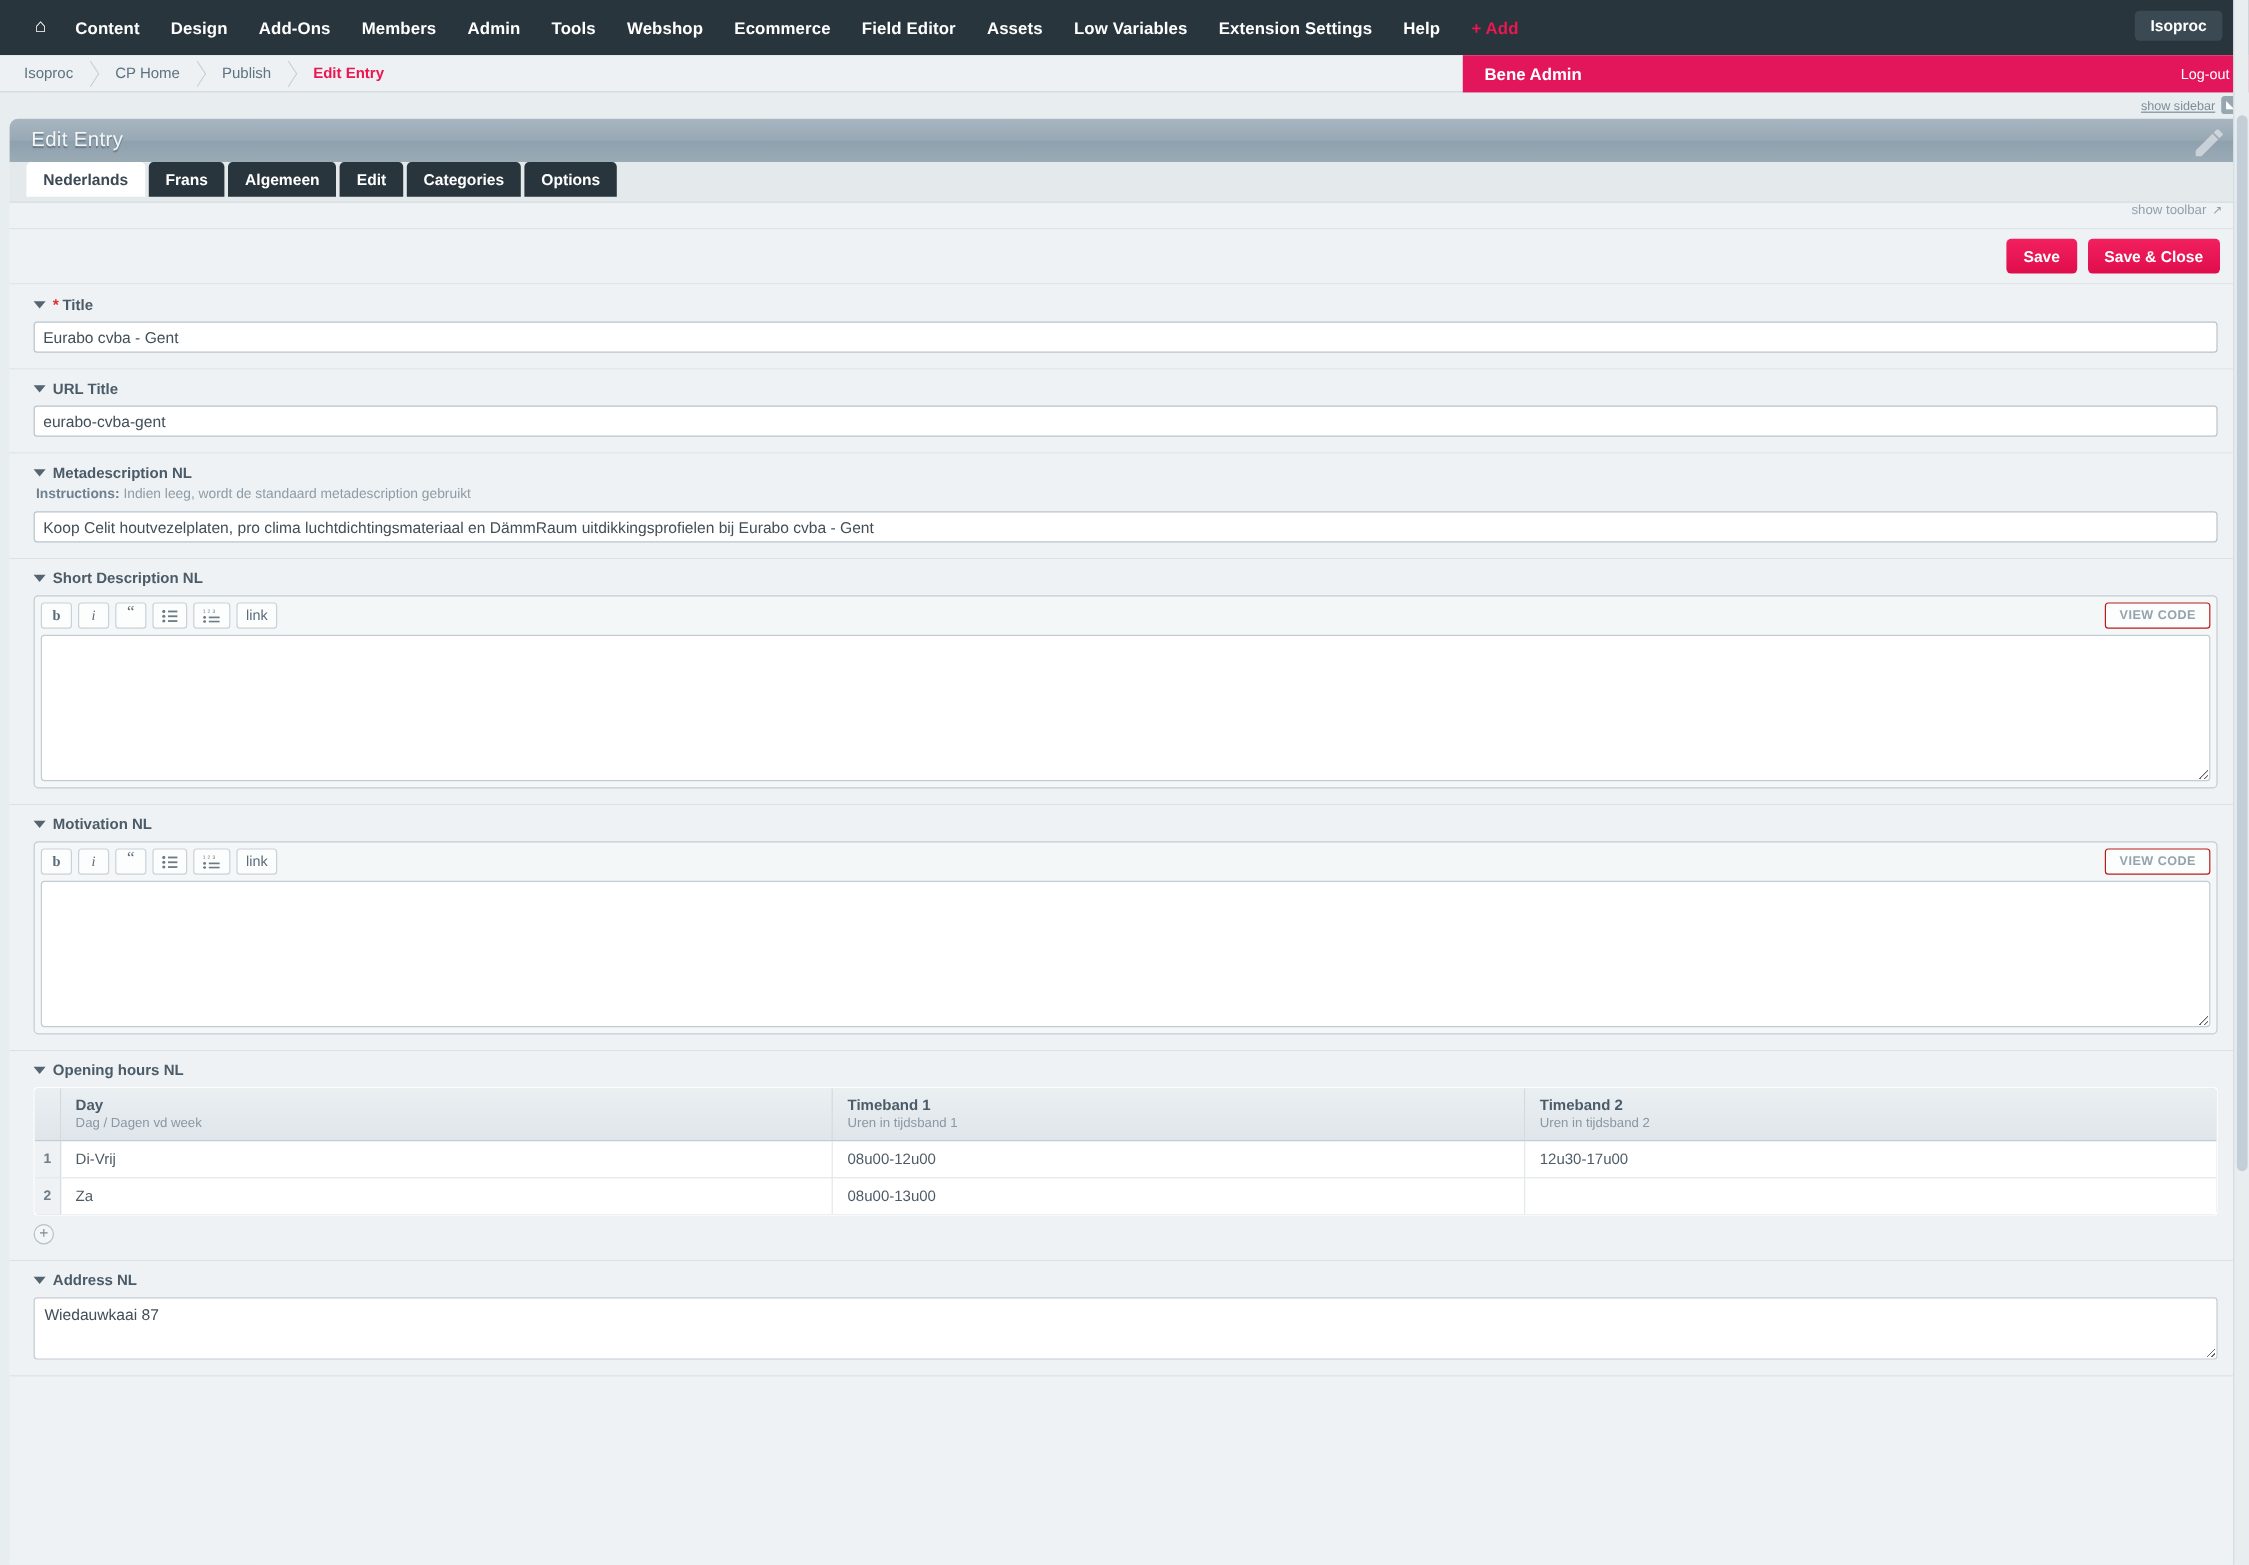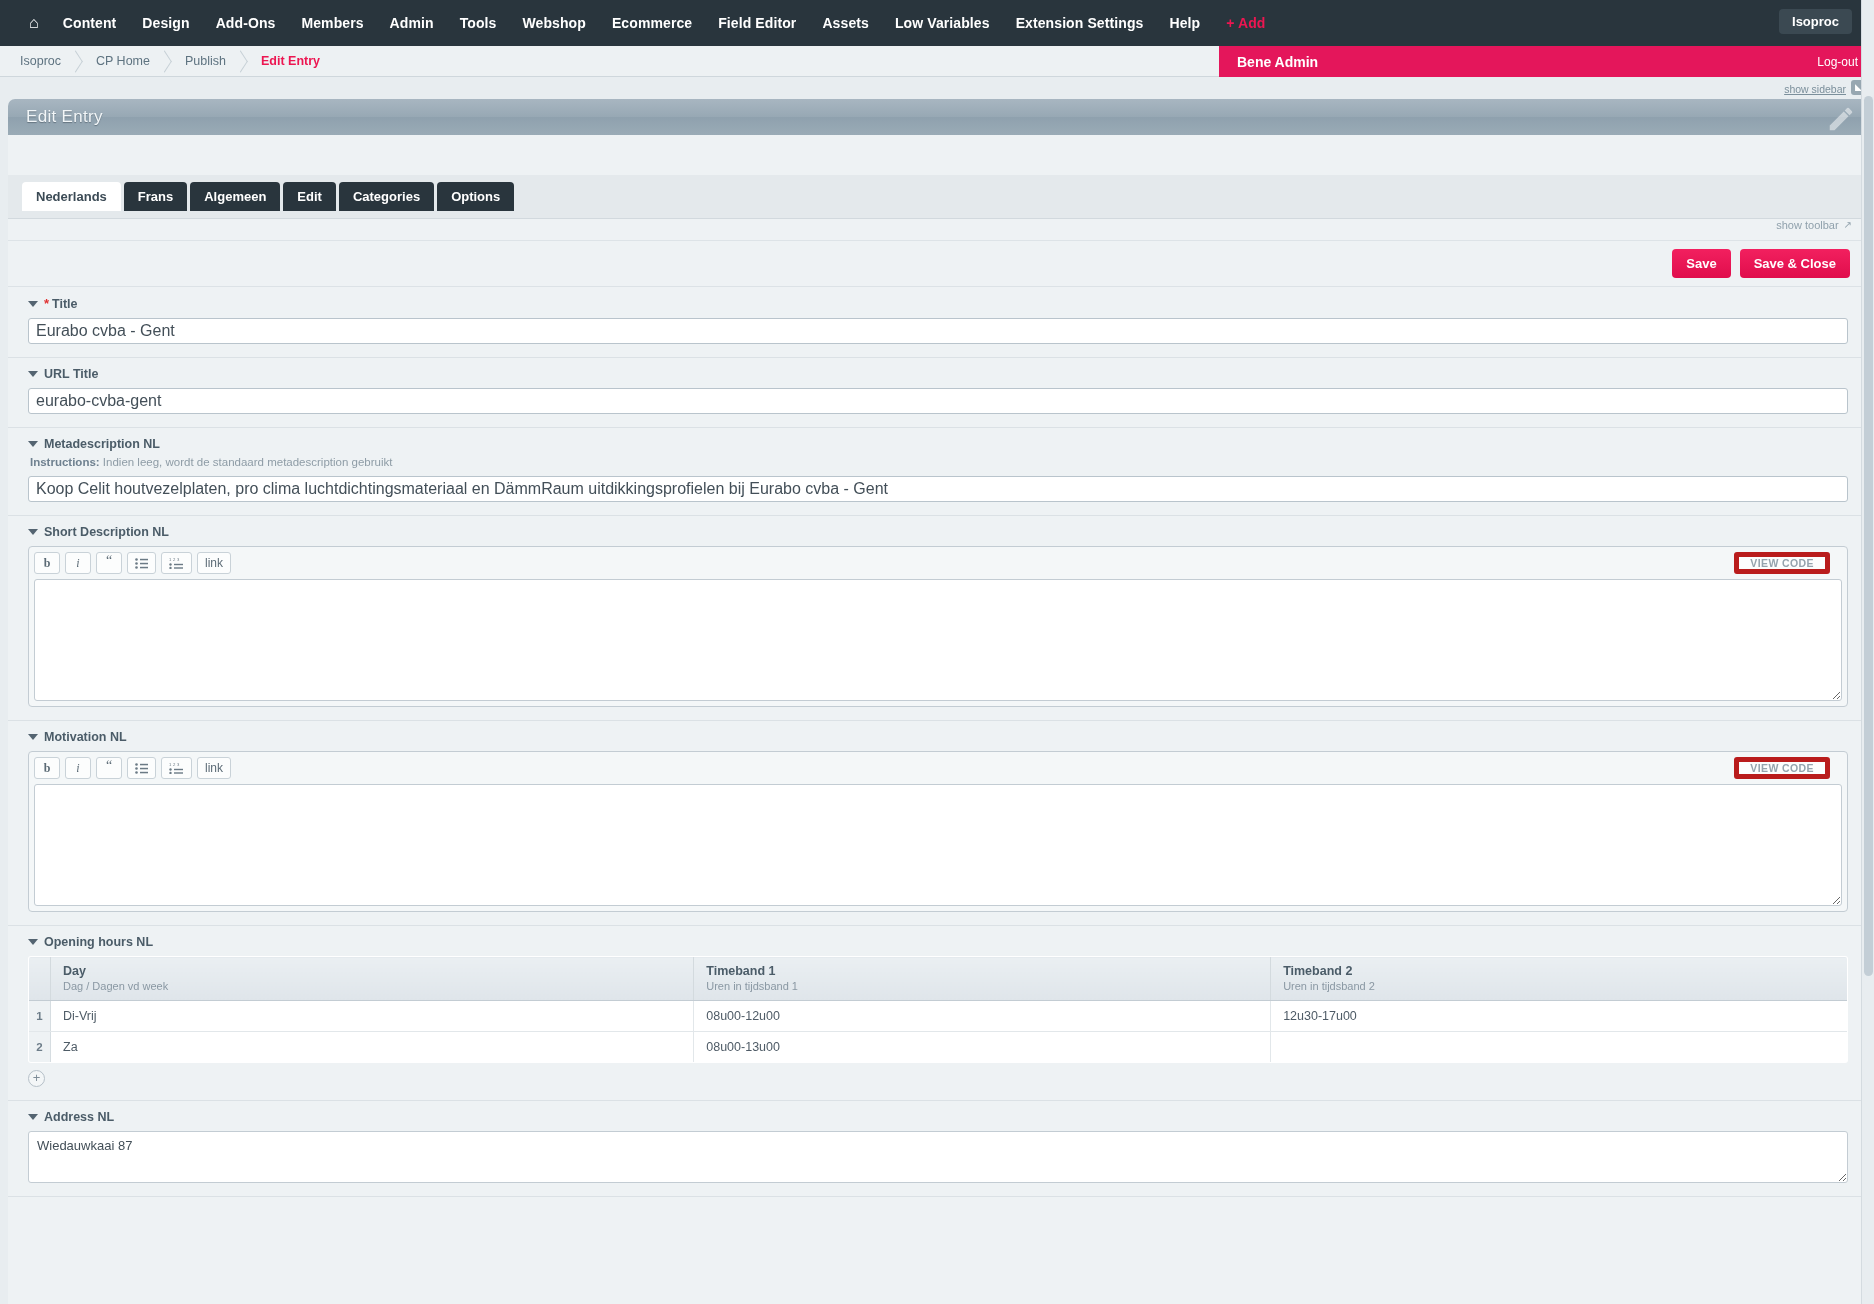--- a/index.html
+++ b/index.html
@@ -139,26 +139,25 @@
   #pencil-icon {
     position: absolute;
     right: 12px; top: 5px;
     width: 30px; height: 30px;
     opacity: .55;
   }
 
   
   #tabstrip {
     background: #e4e9ec;
-    height: 44px;
-    display: flex;
-    align-items: center;
+    height: 34px;
+    display: flex;
+    align-items: flex-start;
     padding-left: 14px;
     border-bottom: 1px solid #d2d9de;
-    margin-top: 40px;
   }
   .tab {
     background: #29353d;
     color: #ffffff;
     font-size: 13px;
     font-weight: bold;
     padding: 7px 14px 7px;
     margin-right: 3px;
     border-radius: 4px 4px 0 0;
     cursor: pointer;
@@ -239,21 +238,21 @@
   }
   .instructions b { color: #6f8190; font-weight: bold; }
 
   input.txt {
     width: 100%;
     height: 26px;
     border: 1px solid #b9c4cc;
     border-radius: 3px;
     background: #fff;
     padding: 3px 7px;
-    font-size: 16px;
+    font-size: 13px;
     color: #434f58;
     font-family: "Liberation Sans", sans-serif;
     outline: none;
   }
 
   
   .rte-wrap {
     border: 1px solid #c3ccd3;
     border-radius: 4px;
     background: #f4f7f8;
@@ -279,24 +278,24 @@
     color: #5c6b76;
     cursor: pointer;
     padding: 0 7px;
   }
   .rte-btn.bold { font-weight: bold; font-family: "Liberation Serif", serif; }
   .rte-btn.ital { font-style: italic; font-family: "Liberation Serif", serif; }
   .rte-btn.quote { font-family: "Liberation Serif", serif; font-size: 14px; padding-bottom: 5px; }
   .rte-btn svg { display: block; }
   .viewcode-btn {
     position: absolute;
-    right: 12px; top: 0;
+    right: 0; top: 0;
     height: 22px;
     background: #fcfdfd;
-    border: 5px solid #b91c1c;
+    border: 1px solid #b91c1c;
     border-radius: 3px;
     font-size: 10.5px;
     font-weight: bold;
     letter-spacing: .4px;
     color: #95a3ad;
     padding: 0 11px;
     display: flex; align-items: center;
     cursor: pointer;
   }
   textarea.rte-area {

